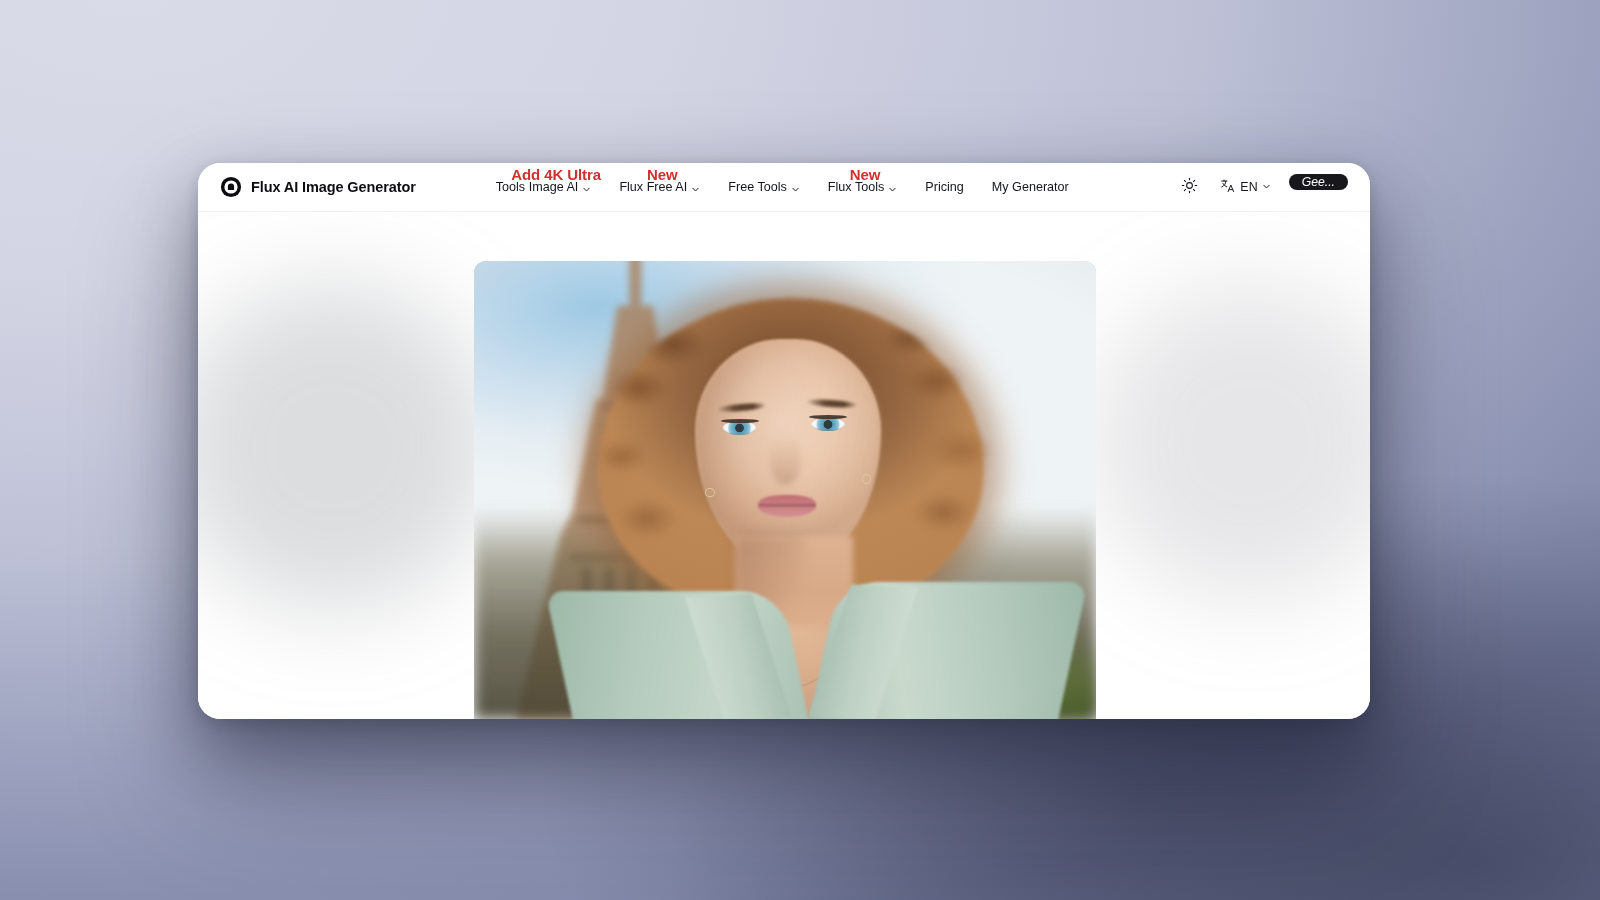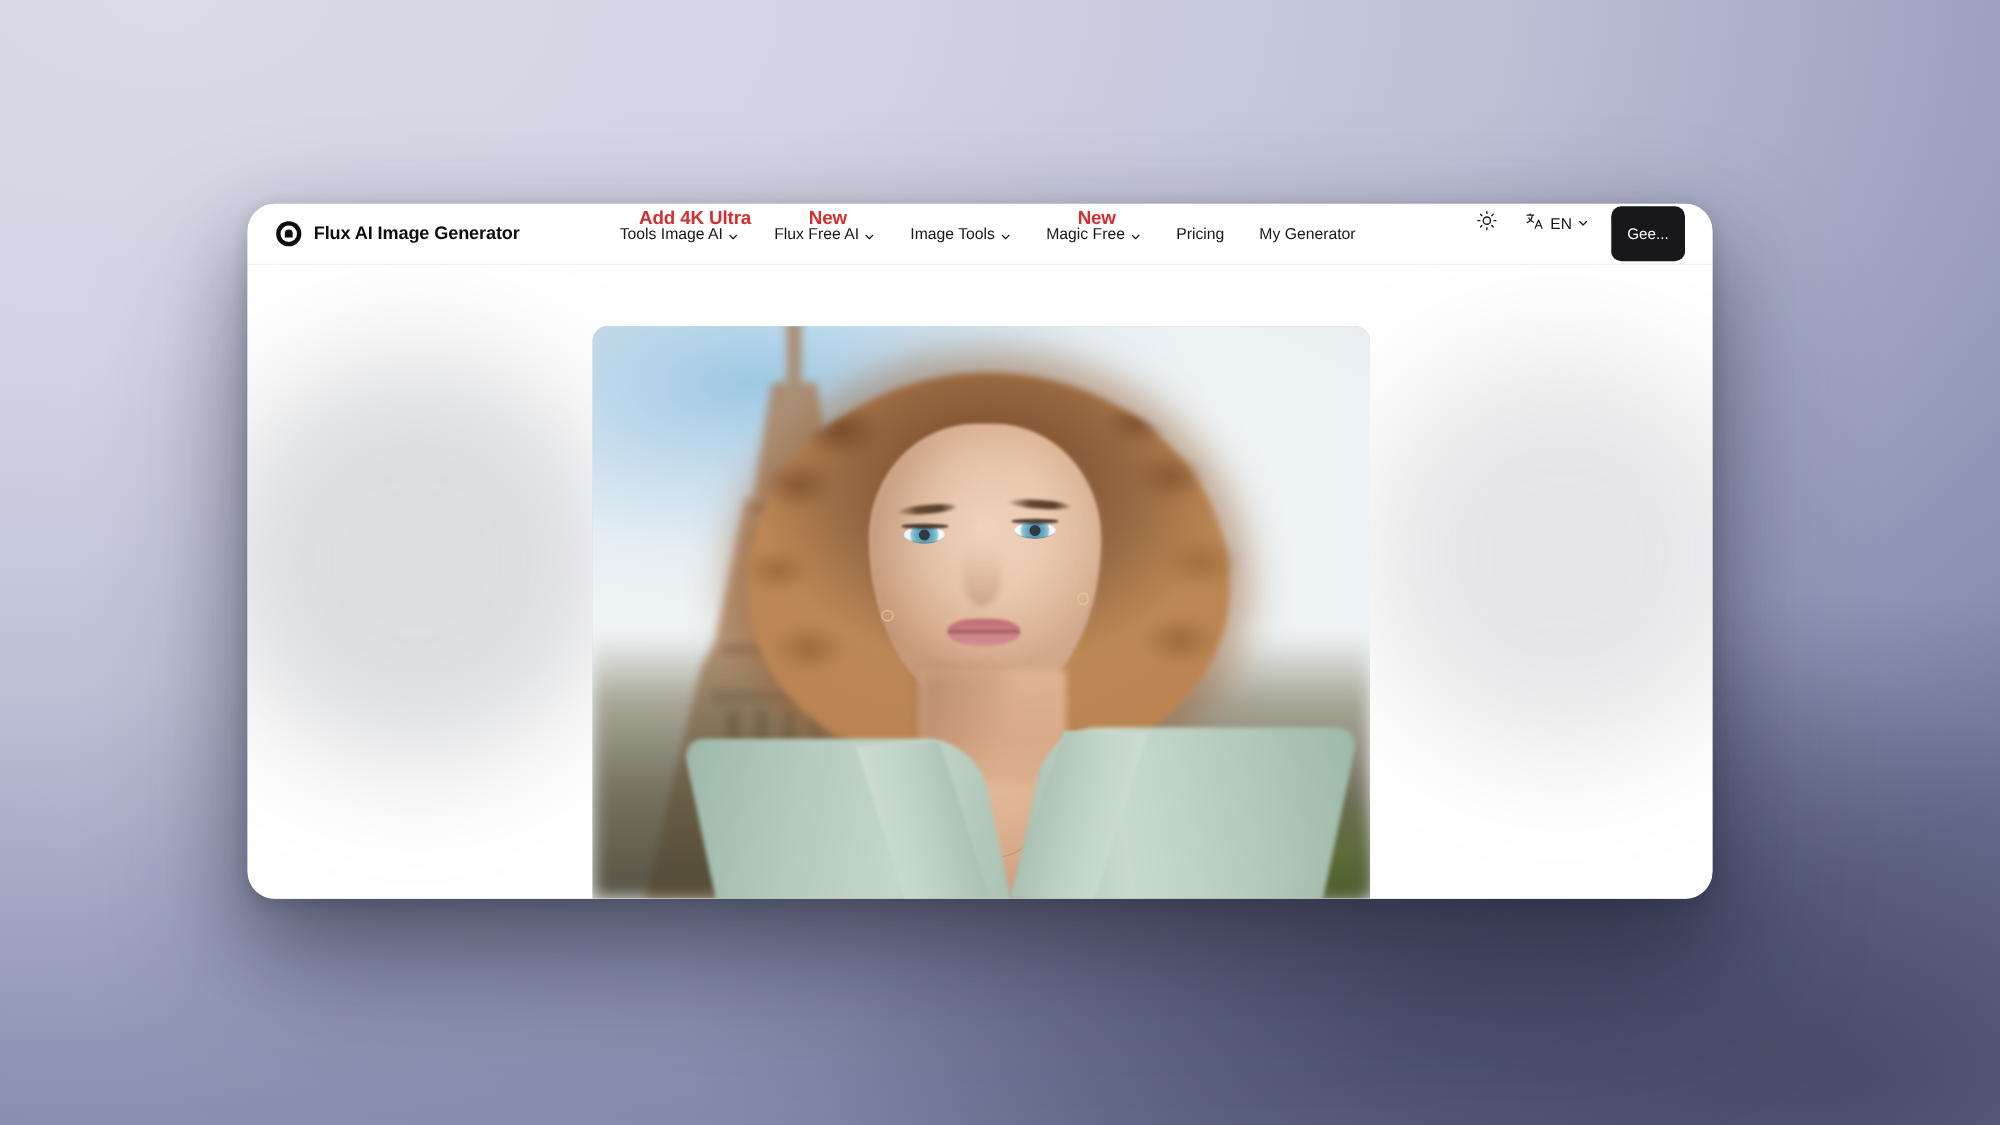--- a/index.html
+++ b/index.html
@@ -150,35 +150,36 @@
     gap: 4px;
     font-size: 12.4px;
     color: #14161c;
     cursor: pointer;
     padding: 4px 4px;
     border-radius: 7px;
   }
   .lang-switch .lang-code { letter-spacing: 0.2px; }
 
   .cta-button {
-    height: 44px;
+    height: 16px;
     min-width: 52px;
     padding: 0 13px;
     background: #17171c;
     color: #ffffff;
     font-size: 12.2px;
     font-weight: 500;
     border: none;
     border-radius: 8px;
     display: flex;
     align-items: center;
     justify-content: center;
     cursor: pointer;
     white-space: nowrap;
     overflow: hidden;
+    font-style: italic;
   }
 
   
   .page-body {
     position: relative;
     width: 100%;
     height: 507px;
     background: #ffffff;
     overflow: hidden;
   }
@@ -515,31 +516,31 @@
         <span class="nav-badge">New</span>
         <span>Flux Free AI</span>
         <span class="chev">
           <svg viewBox="0 0 12 12" width="9" height="9" aria-hidden="true">
               <path d="M2.4 4.3 L6 8 L9.6 4.3" fill="none" stroke="#14161c" stroke-width="1.25" stroke-linecap="round" stroke-linejoin="round"></path>
             </svg>
         </span>
       </div>
 
       <div class="nav-item">
-        <span>Image Tools</span>
+        <span>Free Tools</span>
         <span class="chev">
           <svg viewBox="0 0 12 12" width="9" height="9" aria-hidden="true">
               <path d="M2.4 4.3 L6 8 L9.6 4.3" fill="none" stroke="#14161c" stroke-width="1.25" stroke-linecap="round" stroke-linejoin="round"></path>
             </svg>
         </span>
       </div>
 
       <div class="nav-item">
         <span class="nav-badge">New</span>
-        <span>Magic Free</span>
+        <span>Flux Tools</span>
         <span class="chev">
           <svg viewBox="0 0 12 12" width="9" height="9" aria-hidden="true">
               <path d="M2.4 4.3 L6 8 L9.6 4.3" fill="none" stroke="#14161c" stroke-width="1.25" stroke-linecap="round" stroke-linejoin="round"></path>
             </svg>
         </span>
       </div>
 
       <div class="nav-item">
         <span>Pricing</span>
       </div>

